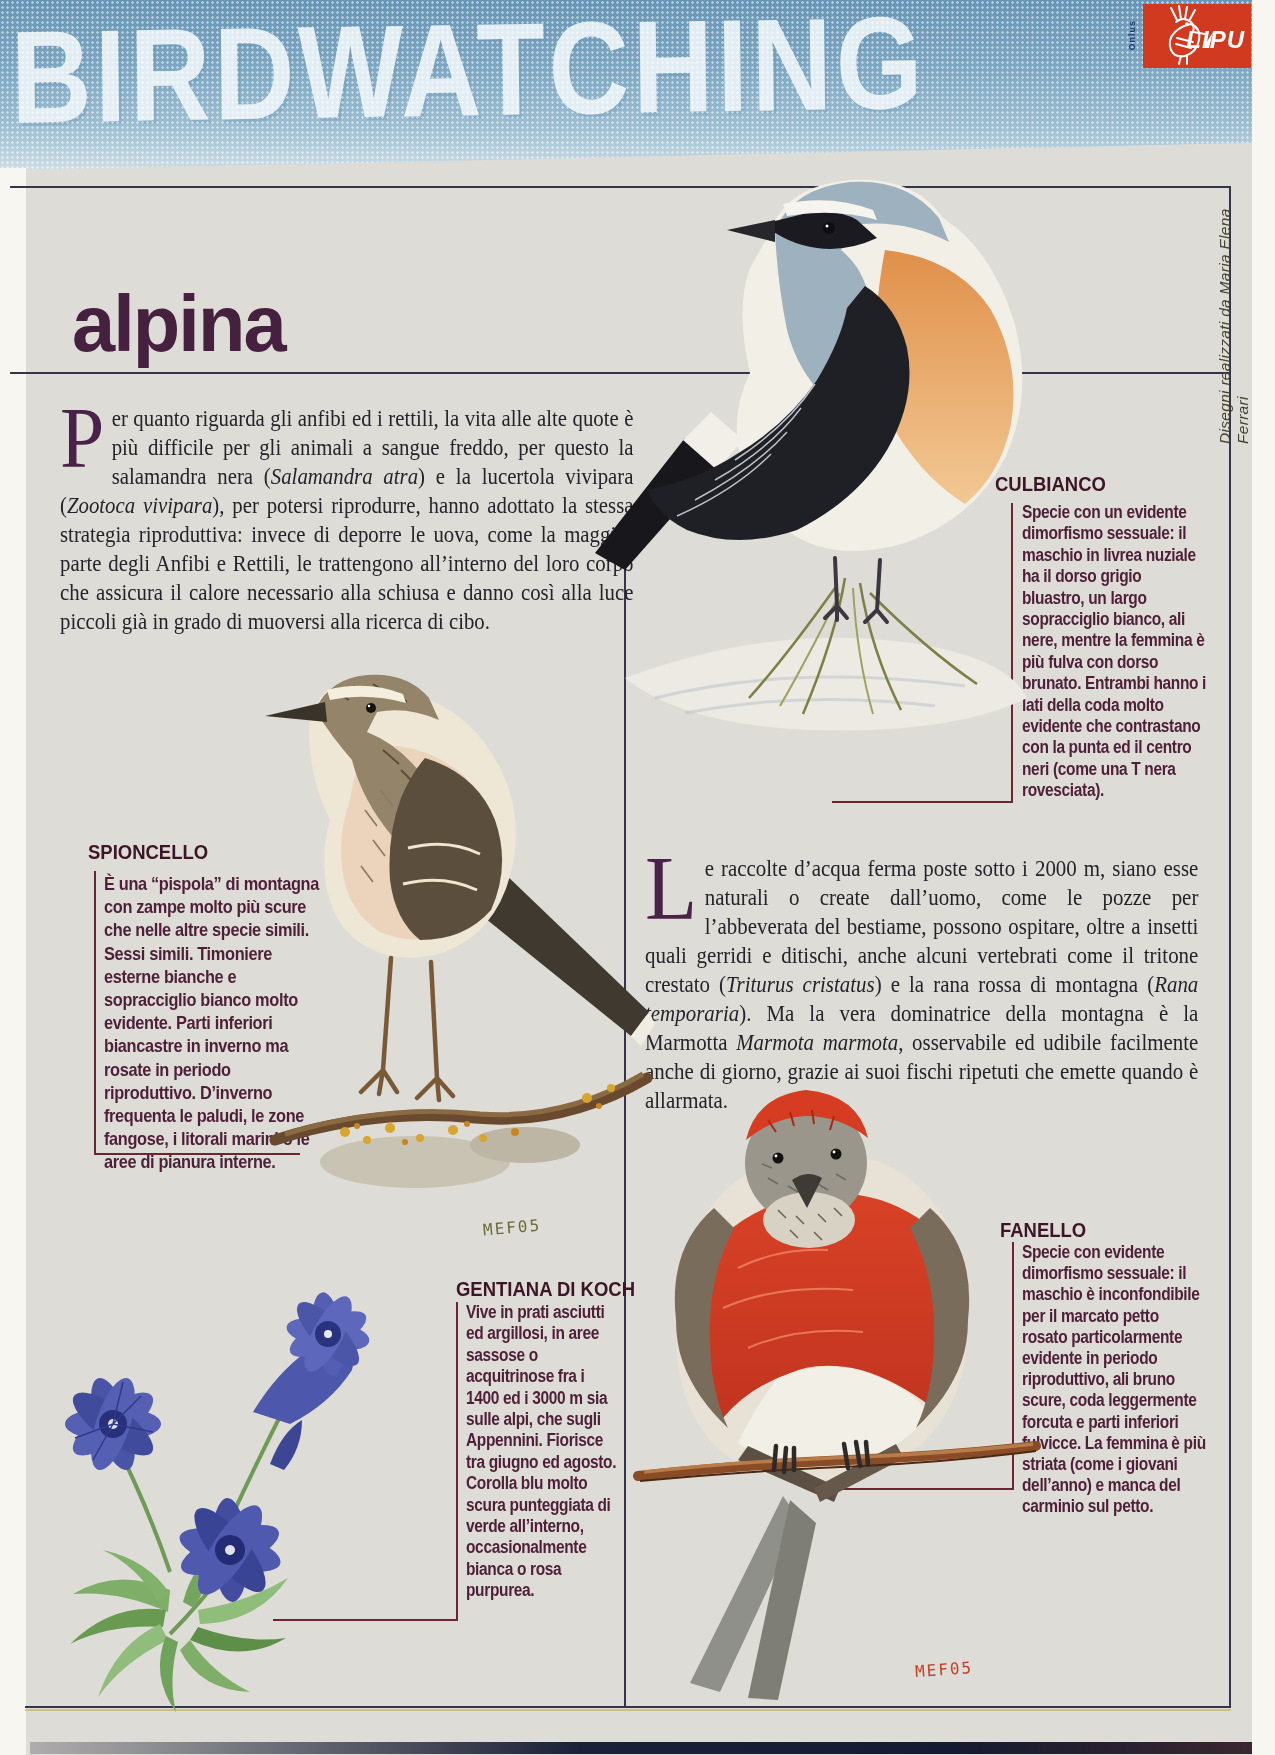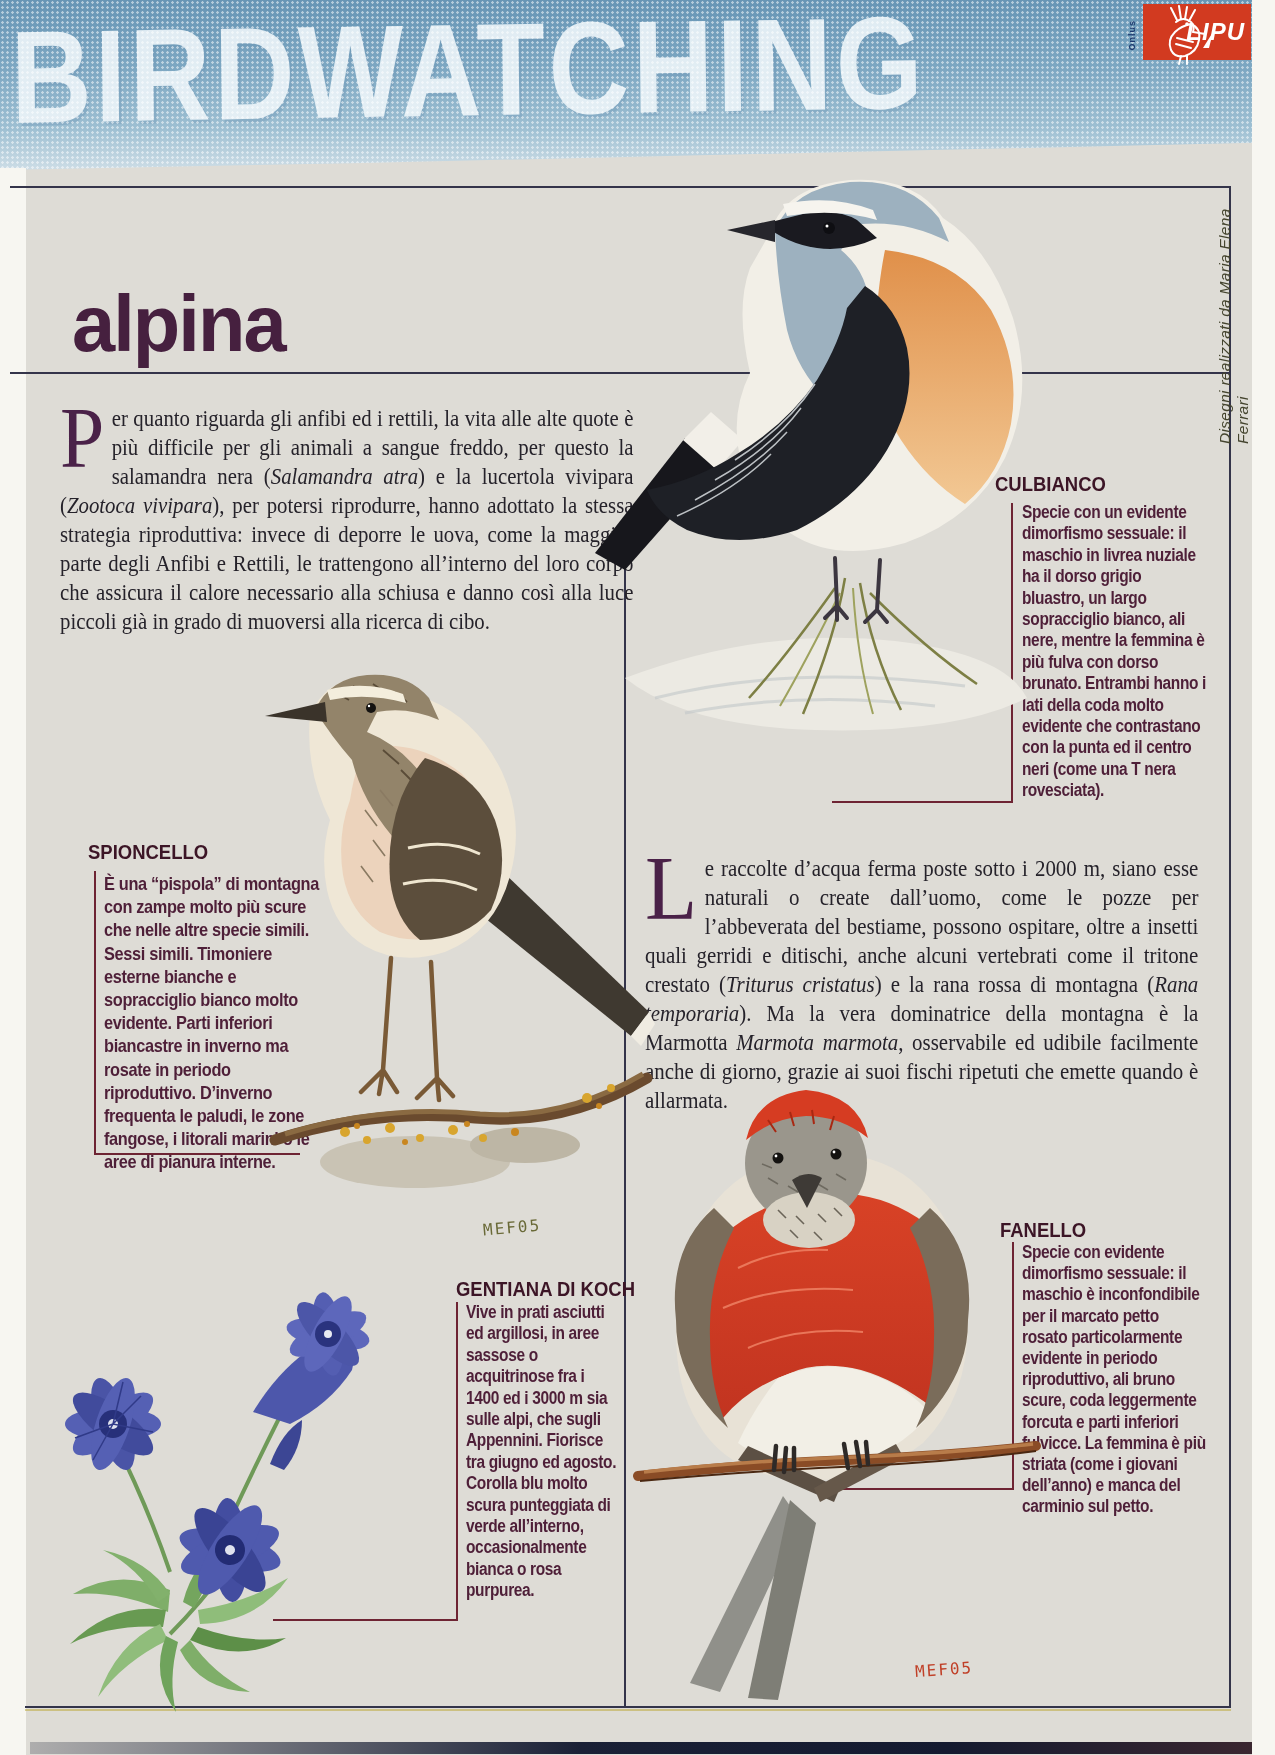--- a/index.html
+++ b/index.html
@@ -9,21 +9,21 @@
   .banner{position:absolute;left:0;top:0;width:1253px;height:170px;
     background:linear-gradient(180deg,#6795b5 0%,#7da7c2 40%,#9dbfd2 75%,#cddde6 100%);
     clip-path:polygon(0 0,100% 0,100% 84%,70% 89%,28% 96%,0 100%);}
   .banner::after{content:"";position:absolute;inset:0;
     background-image:radial-gradient(circle,rgba(255,255,255,.5) 1px,transparent 1.5px);
     background-size:5px 5px;}
   .banner-title{position:absolute;left:10px;top:2px;font-weight:900;font-size:124px;
     letter-spacing:4px;color:rgba(240,247,251,.88);white-space:nowrap;
     transform:scaleX(.90) scaleY(1.06) rotate(-.8deg);transform-origin:left top;
     text-shadow:3px 3px 0 rgba(110,150,180,.35);}
-  .lipu-box{position:absolute;left:1143px;top:4px;width:108px;height:56px;background:#d23a20;}
+  .lipu-box{position:absolute;left:1143px;top:4px;width:108px;height:64px;background:#d23a20;}
   .onlus{position:absolute;left:1127px;top:20px;font-size:9px;color:#1e3a6e;font-weight:700;
     writing-mode:vertical-rl;transform:rotate(180deg);letter-spacing:1px;}
   .lipu-text{position:absolute;right:6px;bottom:14px;color:#fff;font-weight:700;
     font-style:italic;font-size:24px;letter-spacing:1px;}
   
   .edge{position:absolute;background:#f7f6f1;}
   .edge.left{left:0;top:168px;width:26px;height:1587px;}
   .edge.right{left:1252px;top:0;width:23px;height:1755px;}
   .bottom-scan{position:absolute;left:30px;top:1742px;width:1222px;height:12px;
     background:linear-gradient(90deg,rgba(30,34,52,.25),#1a2036 45%,#141a30 75%,#3a2630);}

